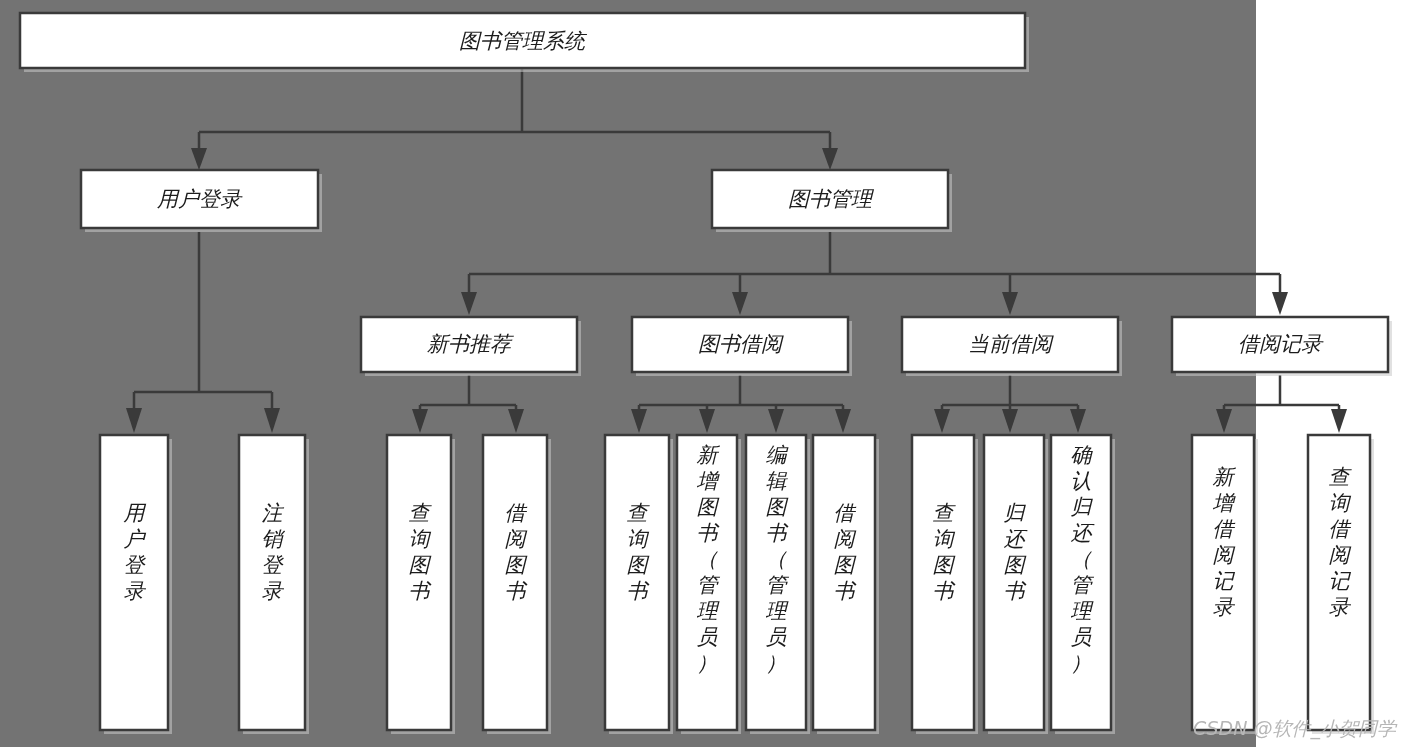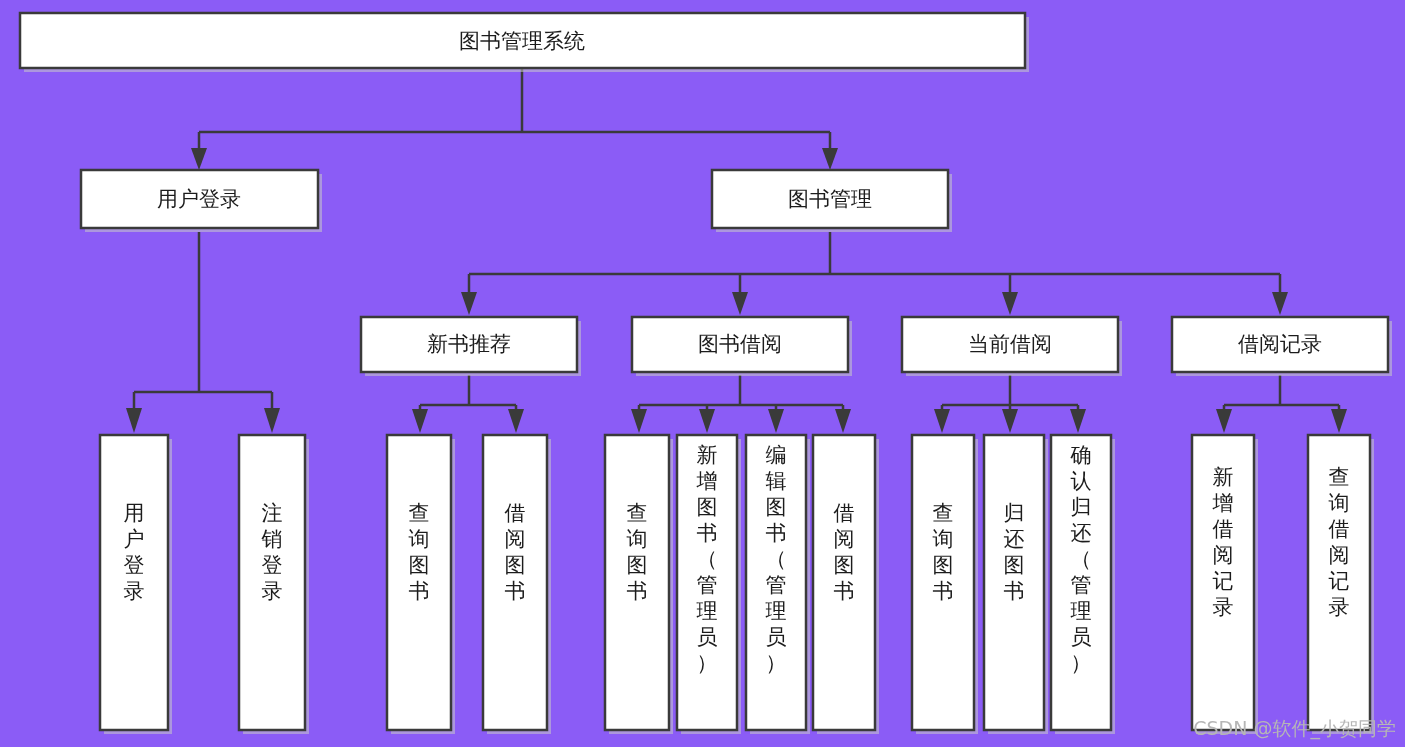--- a/index.html
+++ b/index.html
@@ -8,23 +8,24 @@
     background: #ffffff;
   }
   body {
     width: 1405px;
     height: 747px;
     font-family: "DejaVu Sans", "Liberation Sans", sans-serif;
     overflow: hidden;
   }
   #diagram-root {
     position: relative;
-    width: 1405px;
+    width: 1256px;
     height: 747px;
-    background: #8b5cf6;
+    background: #737373;
+    font-style: italic;
   }
   svg#flow-svg {
     position: absolute;
     left: 0;
     top: 0;
     width: 1405px;
     height: 747px;
   }
   .node-box {
     fill: #ffffff;

